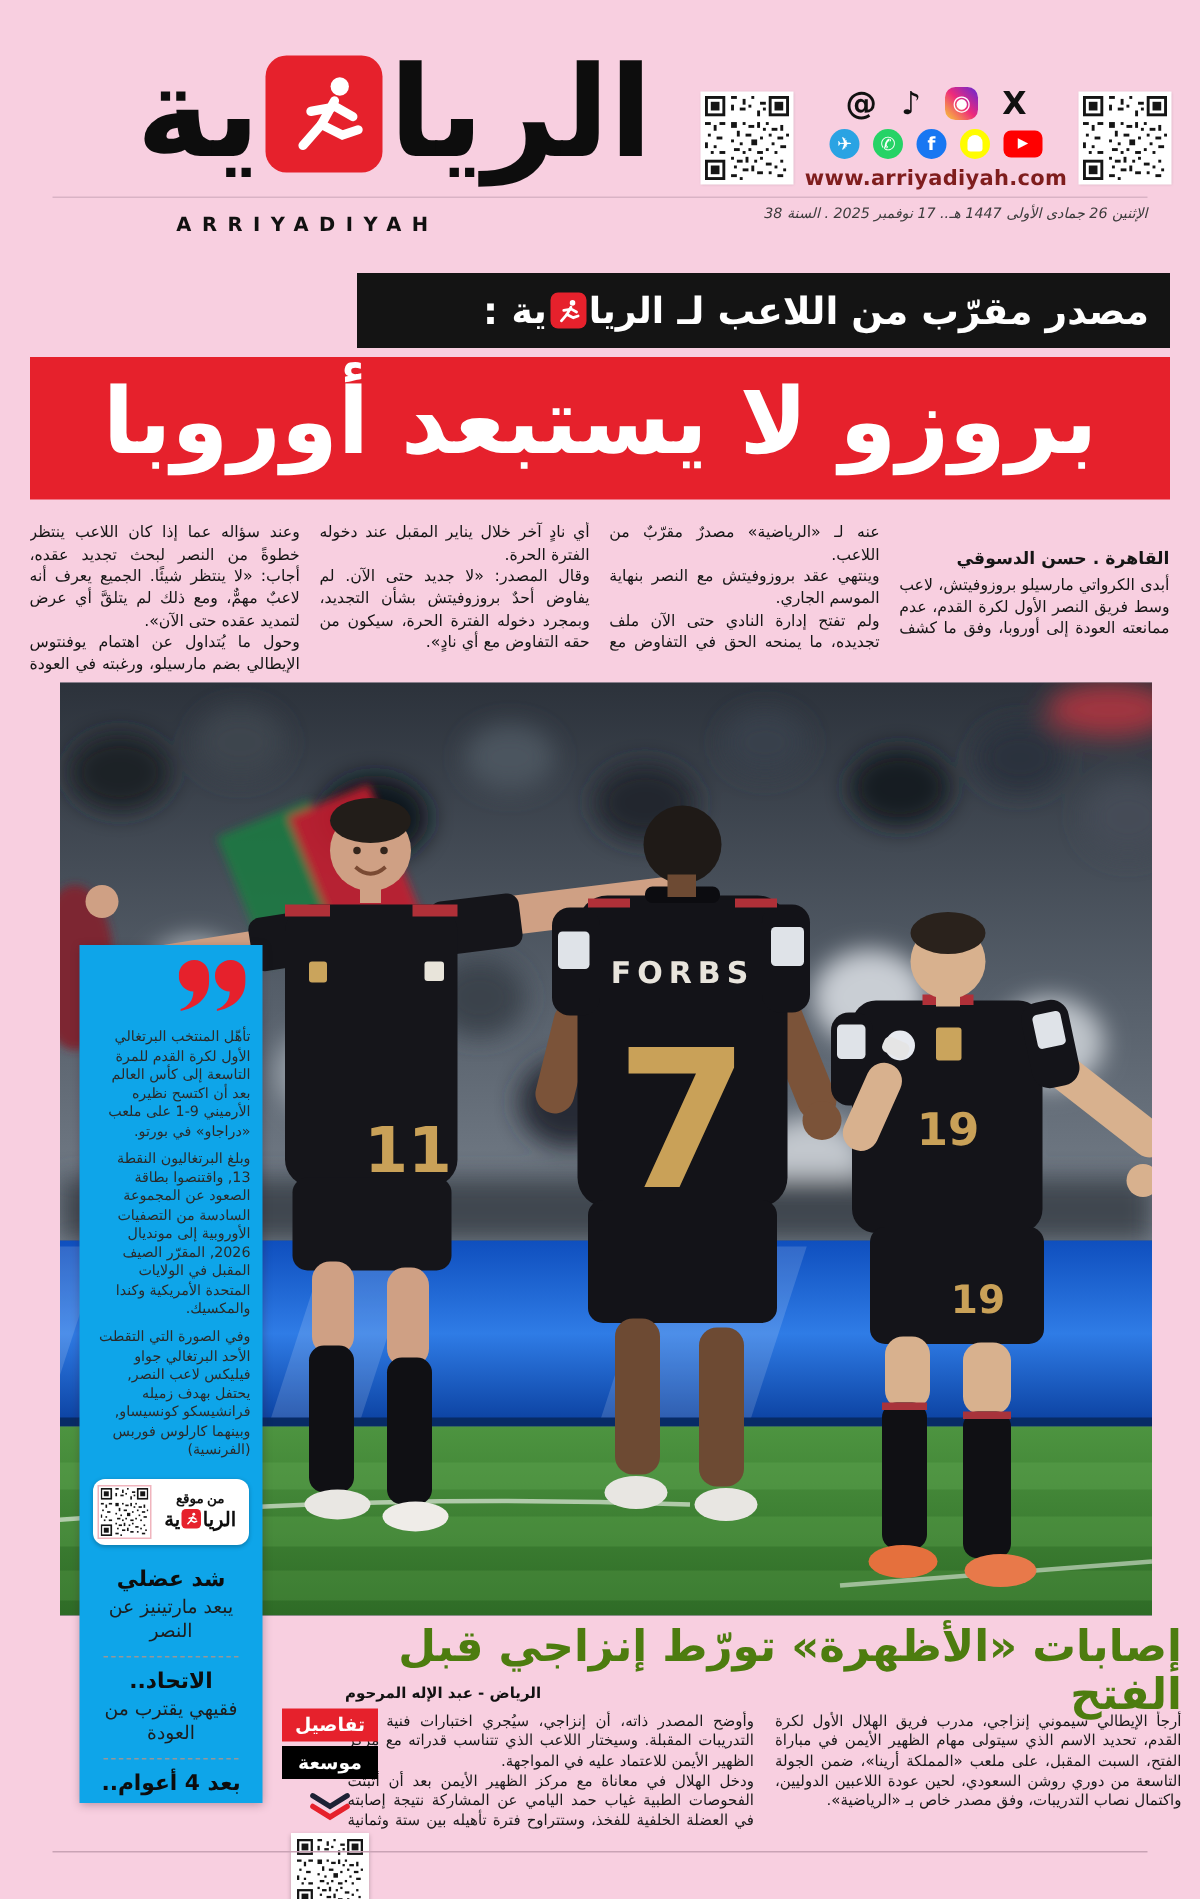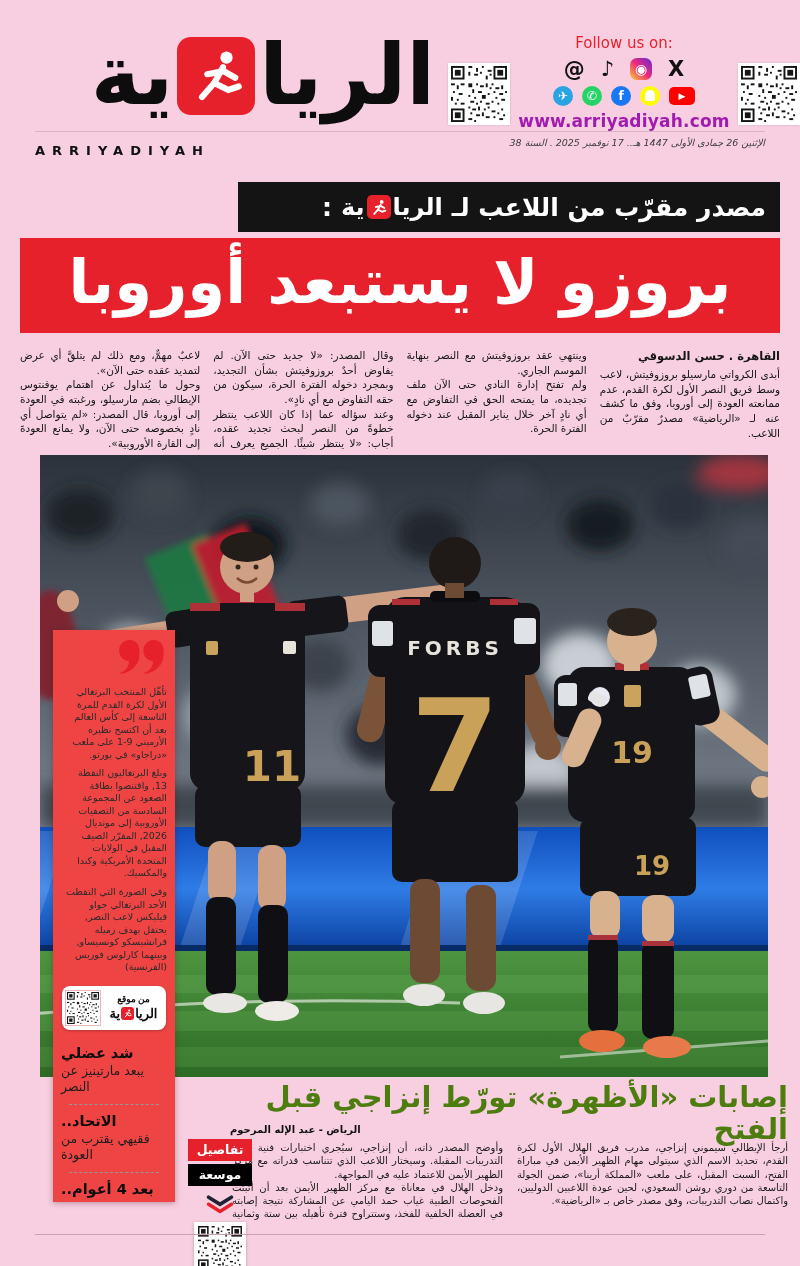--- a/index.html
+++ b/index.html
@@ -5,72 +5,72 @@
   html,body{margin:0;padding:0;}
   body{background:#e9e9e9;font-family:"DejaVu Sans",sans-serif;}
   .page{position:relative;width:800px;height:1266px;background:#f8cfe0;overflow:hidden;margin:0 auto;}
 
   
   .logo-block{position:absolute;left:35px;top:24px;width:400px;}
   .logo-row{display:flex;direction:rtl;align-items:center;gap:4px;height:104px;justify-content:flex-start;}
   .logo-ar-part{font-size:84px;font-weight:bold;color:#0d0d0d;line-height:.9;letter-spacing:-3px;}
   .logo-runner-box{width:78px;height:78px;background:#e6212c;border-radius:14px;display:flex;align-items:center;justify-content:center;flex:0 0 auto;}
   .logo-runner-box svg{width:56px;height:56px;}
-  .logo-en{position:absolute;left:35px;top:143px;width:340px;font-size:13px;font-weight:bold;letter-spacing:7px;color:#111;}
+  .logo-en{position:absolute;left:35px;top:143px;width:340px;text-align:center;font-size:13px;font-weight:bold;letter-spacing:7px;color:#111;}
   .follow{position:absolute;left:468px;top:34px;width:312px;text-align:center;color:#e6212c;font-size:15px;}
   .social-row{position:absolute;left:468px;top:57px;width:312px;display:flex;align-items:center;justify-content:center;gap:8px;}
   .qr-box{background:#fff;padding:3px;width:56px;height:56px;flex:0 0 auto;box-shadow:0 0 2px rgba(0,0,0,.15);}
   .qr-box svg{width:56px;height:56px;display:block;}
   .icons-col{display:flex;flex-direction:column;align-items:center;gap:5px;}
   .icons-r1{display:flex;gap:16px;align-items:center;font-size:21px;color:#111;font-weight:bold;}
   .icons-r2{display:flex;gap:9px;align-items:center;}
   .soc{display:inline-flex;align-items:center;justify-content:center;}
   .soc-round{width:20px;height:20px;border-radius:50%;color:#fff;font-size:12px;font-weight:bold;}
   .soc-ig{width:22px;height:22px;border-radius:7px;background:linear-gradient(45deg,#f9ce34,#ee2a7b,#6228d7);color:#fff;font-size:14px;}
   .soc-tg{background:#2aa3e3;}
   .soc-wa{background:#25d366;}
   .soc-fb{background:#1877f2;}
   .soc-sc{background:#fffc00;position:relative;}
   .ghost{position:absolute;left:5px;top:4px;width:10px;height:11px;background:#fff;border-radius:5px 5px 2px 2px;}
   .soc-yt{width:26px;height:18px;border-radius:5px;background:#f00;color:#fff;font-size:9px;}
-  .website{color:#a21caf;font-weight:bold;font-size:17px;letter-spacing:.2px;}
+  .website{color:#7f1d1d;font-weight:bold;font-size:14px;letter-spacing:.2px;}
   .header-rule{position:absolute;left:35px;right:35px;top:131px;border-top:1px solid #d9b3c5;}
   .dateline{position:absolute;right:35px;top:137px;font-size:9.5px;color:#3c3c3c;direction:rtl;font-style:italic;}
 
   
   .kicker{position:absolute;left:238px;top:182px;width:542px;height:50px;background:#141414;color:#fff;display:flex;direction:rtl;align-items:center;padding:0 14px;gap:9px;box-sizing:border-box;font-size:25px;font-weight:bold;}
   .mini-logo{display:inline-flex;direction:rtl;align-items:center;gap:2px;font-weight:bold;}
   .mini-logo .mpart{font-size:24px;line-height:1;}
   .mini-box{width:24px;height:24px;background:#e6212c;border-radius:5px;display:inline-flex;align-items:center;justify-content:center;}
   .mini-box svg{width:17px;height:17px;}
   .headline-bar{position:absolute;left:20px;top:238px;width:760px;height:95px;background:#e6212c;display:flex;align-items:center;justify-content:center;}
   .headline-bar .h1{direction:rtl;color:#fff;font-size:61px;font-weight:bold;line-height:1;padding-bottom:8px;}
   .lead{position:absolute;left:20px;top:348px;width:760px;height:104px;overflow:hidden;direction:rtl;column-count:4;column-gap:13px;font-size:10.5px;line-height:1.4;color:#151515;text-align:justify;}
-  .lead-byline{font-weight:bold;font-size:11.5px;margin:0 0 3px;}
+  .lead-byline{font-weight:bold;font-size:11.5px;margin:16px 0 3px;}
   .lead p{margin:0;}
 
   
   .photo{position:absolute;left:40px;top:455px;width:728px;height:622px;background:#59616c;}
   .photo svg{display:block;width:728px;height:622px;}
 
   
-  .sidebar{position:absolute;left:53px;top:630px;width:122px;height:572px;background:#ef4444;box-shadow:0 1px 6px rgba(60,20,35,.35);padding:10px 8px 12px;box-sizing:border-box;direction:rtl;display:flex;flex-direction:column;overflow:hidden;}
+  .sidebar{position:absolute;left:53px;top:630px;width:122px;height:572px;background:#0ea5e9;box-shadow:0 1px 6px rgba(60,20,35,.35);padding:10px 8px 12px;box-sizing:border-box;direction:rtl;display:flex;flex-direction:column;overflow:hidden;}
   .quote-icon{margin:0 2px 8px 0;}
   .quote-icon svg{width:46px;height:34px;}
   .quote-text p{font-size:9.5px;line-height:1.32;color:#2a2a2a;text-align:right;margin:0 0 6px;}
   .site-badge{margin:6px auto 10px;width:104px;background:#fff;border-radius:8px;box-shadow:0 1px 3px rgba(0,0,0,.25);display:flex;direction:rtl;align-items:center;gap:3px;padding:4px 3px;box-sizing:border-box;}
   .badge-txt{flex:1;text-align:center;font-family:Liberation Serif, serif;}
   .badge-label{font-size:9px;font-weight:bold;color:#111;display:block;}
   .badge-logo{display:inline-flex;direction:rtl;align-items:center;gap:1px;font-weight:bold;color:#0d0d0d;}
   .badge-logo .mpart{font-size:13px;line-height:1.1;}
   .badge-box{width:13px;height:13px;background:#e6212c;border-radius:3px;display:inline-flex;align-items:center;justify-content:center;}
   .badge-box svg{width:9px;height:9px;}
   .badge-qr{background:#fff;border:1px solid #f0b4bd;padding:1px;flex:0 0 auto;}
   .badge-qr svg{width:32px;height:32px;display:block;}
-  .sb-item{text-align:left;padding:5px 0 6px;}
+  .sb-item{text-align:center;padding:5px 0 6px;}
   .sb-title{display:block;font-size:14.5px;font-weight:bold;color:#0d0d0d;line-height:1.2;}
   .sb-text{display:block;font-size:12.5px;color:#1d1d1d;line-height:1.28;margin-top:1px;}
   .sb-div{border:0;border-top:1.5px dashed #979797;margin:3px 8px;}
 
   
   .bottom-headline{position:absolute;left:230px;right:12px;top:1082px;direction:rtl;text-align:right;font-size:29px;font-weight:bold;color:#4d7c0f;line-height:1.1;}
   .bottom-byline{position:absolute;left:230px;right:13px;top:1124px;direction:rtl;text-align:left;font-size:10px;font-weight:bold;color:#111;}
   .bottom-body{position:absolute;left:232px;right:12px;top:1141px;height:86px;overflow:hidden;direction:rtl;column-count:2;column-gap:14px;font-size:10px;line-height:1.33;text-align:justify;color:#191919;}
   .bottom-body p{margin:0;}
   .details-badge{position:absolute;left:188px;top:1103px;width:64px;display:flex;flex-direction:column;align-items:center;margin-top:36px;}
@@ -197,21 +197,20 @@
       <span class="logo-runner-box">
           <svg>
             <use href="#runner"></use>
           </svg>
         </span>
       <span class="logo-ar-part">ية</span>
     </div>
   </div>
   <div class="logo-en">ARRIYADIYAH</div>
 
-  <div class="follow">Follow us on:</div>
   <div class="social-row">
     <div class="qr-box">
         <svg>
           <use href="#qr"></use>
         </svg>
       </div>
     <div class="icons-col">
       <div class="icons-r1">
         <span class="soc">@</span>
         <span class="soc">♪</span>

